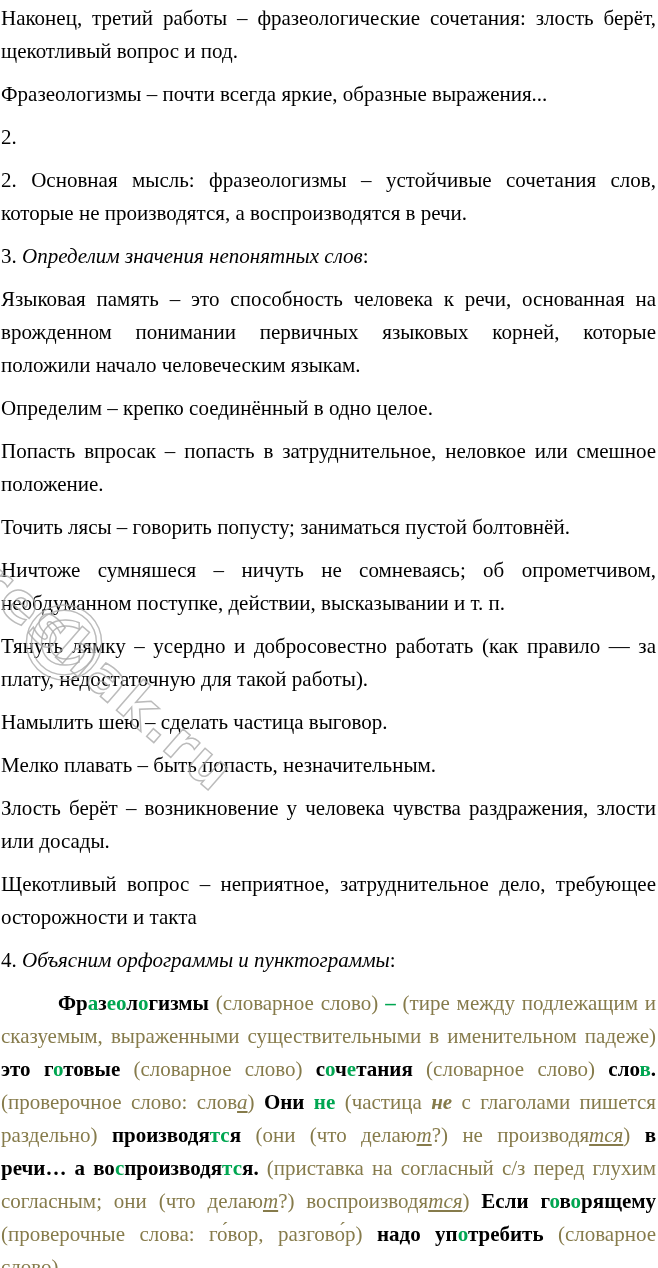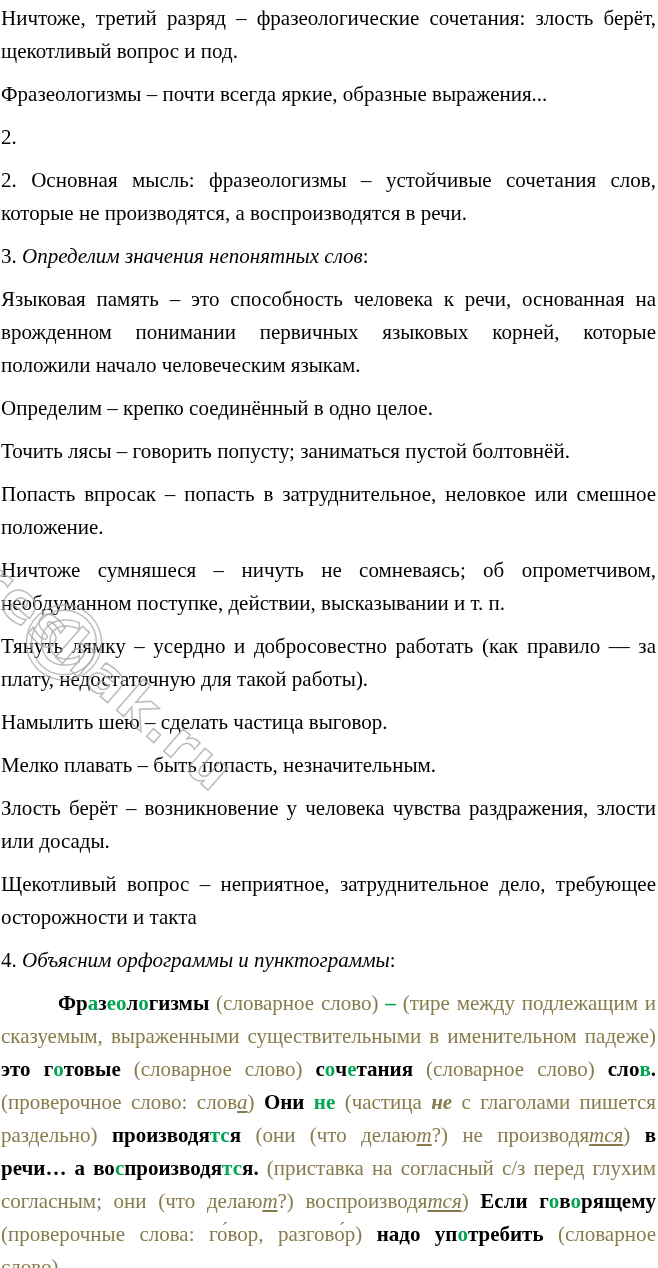--- a/index.html
+++ b/index.html
@@ -19,21 +19,21 @@
   .content{
     position:relative;z-index:1;
     padding:2px 2px 0 1px;
     color:var(--text);
     font-size:21px;line-height:33px;
   }
   p.para{margin:0 0 10px 0;text-align:justify;}
   p.para.indent{text-indent:57px;}
   .rn{}
   .ri{font-style:italic;}
-  .rb{font-weight:bold;font-family:Liberation Serif, serif;}
+  .rb{font-weight:bold;}
   .rg{color:var(--green);font-weight:bold;}
   .ra{color:var(--olive);}
   .rab{color:var(--olive);font-style:italic;font-weight:bold;}
   .rau{color:var(--olive);font-style:italic;text-decoration:underline;}
   .watermark-text{
     position:absolute;left:6px;top:548px;z-index:2;
     font-family:"DejaVu Sans",sans-serif;font-weight:bold;
     font-size:54px;letter-spacing:3px;
     transform:rotate(41deg);transform-origin:0 0;
     color:transparent;-webkit-text-stroke:1.5px var(--wm);
@@ -45,29 +45,29 @@
     font-size:104px;line-height:104px;
     color:transparent;-webkit-text-stroke:1.4px var(--wm);
     opacity:.8;pointer-events:none;
   }
 </style>
 </head>
 <body>
 
 <div class="page">
   <div class="content" id="doc-content">
-      <p class="para"><span class="rn">Ничтоже, третий разряд – фразеологические сочетания: злость берёт, щекотливый вопрос и под.</span></p>
+      <p class="para"><span class="rn">Наконец, третий работы – фразеологические сочетания: злость берёт, щекотливый вопрос и под.</span></p>
       <p class="para"><span class="rn">Фразеологизмы – почти всегда яркие, образные выражения...</span></p>
       <p class="para"><span class="rn">2.</span></p>
       <p class="para"><span class="rn">2. Основная мысль: фразеологизмы – устойчивые сочетания слов, которые не производятся, а воспроизводятся в речи.</span></p>
       <p class="para"><span class="rn">3. </span><span class="ri">Определим значения непонятных слов</span><span class="rn">:</span></p>
       <p class="para"><span class="rn">Языковая память – это способность человека к речи, основанная на врожденном понимании первичных языковых корней, которые положили начало человеческим языкам.</span></p>
       <p class="para"><span class="rn">Определим – крепко соединённый в одно целое.</span></p>
+      <p class="para"><span class="rn">Попасть впросак – попасть в затруднительное, неловкое или смешное положение.</span></p>
       <p class="para"><span class="rn">Точить лясы – говорить попусту; заниматься пустой болтовнёй.</span></p>
-      <p class="para"><span class="rn">Попасть впросак – попасть в затруднительное, неловкое или смешное положение.</span></p>
       <p class="para"><span class="rn">Ничтоже сумняшеся – ничуть не сомневаясь; об опрометчивом, необдуманном поступке, действии, высказывании и т. п.</span></p>
       <p class="para"><span class="rn">Тянуть лямку – усердно и добросовестно работать (как правило — за плату, недостаточную для такой работы).</span></p>
       <p class="para"><span class="rn">Намылить шею – сделать частица выговор.</span></p>
       <p class="para"><span class="rn">Мелко плавать – быть попасть, незначительным.</span></p>
       <p class="para"><span class="rn">Злость берёт – возникновение у человека чувства раздражения, злости или досады.</span></p>
       <p class="para"><span class="rn">Щекотливый вопрос – неприятное, затруднительное дело, требующее осторожности и такта</span></p>
       <p class="para"><span class="rn">4. </span><span class="ri">Объясним орфограммы и пунктограммы</span><span class="rn">:</span></p>
       <p class="para indent"><span class="rb">Фр</span><span class="rg">а</span><span class="rb">з</span><span class="rg">ео</span><span class="rb">л</span><span class="rg">о</span><span class="rb">гизмы </span><span class="ra">(словарное слово) </span><span class="rg">– </span><span class="ra">(тире между подлежащим и сказуемым, выраженными существительными в именительном падеже) </span><span class="rb">это г</span><span class="rg">о</span><span class="rb">товые </span><span class="ra">(словарное слово) </span><span class="rb">с</span><span class="rg">о</span><span class="rb">ч</span><span class="rg">е</span><span class="rb">тания </span><span class="ra">(словарное слово) </span><span class="rb">сло</span><span class="rg">в</span><span class="rb">. </span><span class="ra">(проверочное слово: слов</span><span class="rau">а</span><span class="ra">) </span><span class="rb">Они </span><span class="rg">не </span><span class="ra">(частица </span><span class="rab">не</span><span class="ra"> с глаголами пишется раздельно) </span><span class="rb">производя</span><span class="rg">тс</span><span class="rb">я </span><span class="ra">(они (что делаю</span><span class="rau">т</span><span class="ra">?) не производя</span><span class="rau">тся</span><span class="ra">) </span><span class="rb">в речи… а во</span><span class="rg">с</span><span class="rb">производя</span><span class="rg">тс</span><span class="rb">я. </span><span class="ra">(приставка на согласный с/з перед глухим согласным; они (что делаю</span><span class="rau">т</span><span class="ra">?) воспроизводя</span><span class="rau">тся</span><span class="ra">) </span><span class="rb">Если г</span><span class="rg">о</span><span class="rb">в</span><span class="rg">о</span><span class="rb">рящему </span><span class="ra">(проверочные слова: го́вор, разгово́р) </span><span class="rb">надо уп</span><span class="rg">о</span><span class="rb">требить </span><span class="ra">(словарное слово) </span></p>
     </div>
   <div class="watermark-text">reshak.ru</div>

